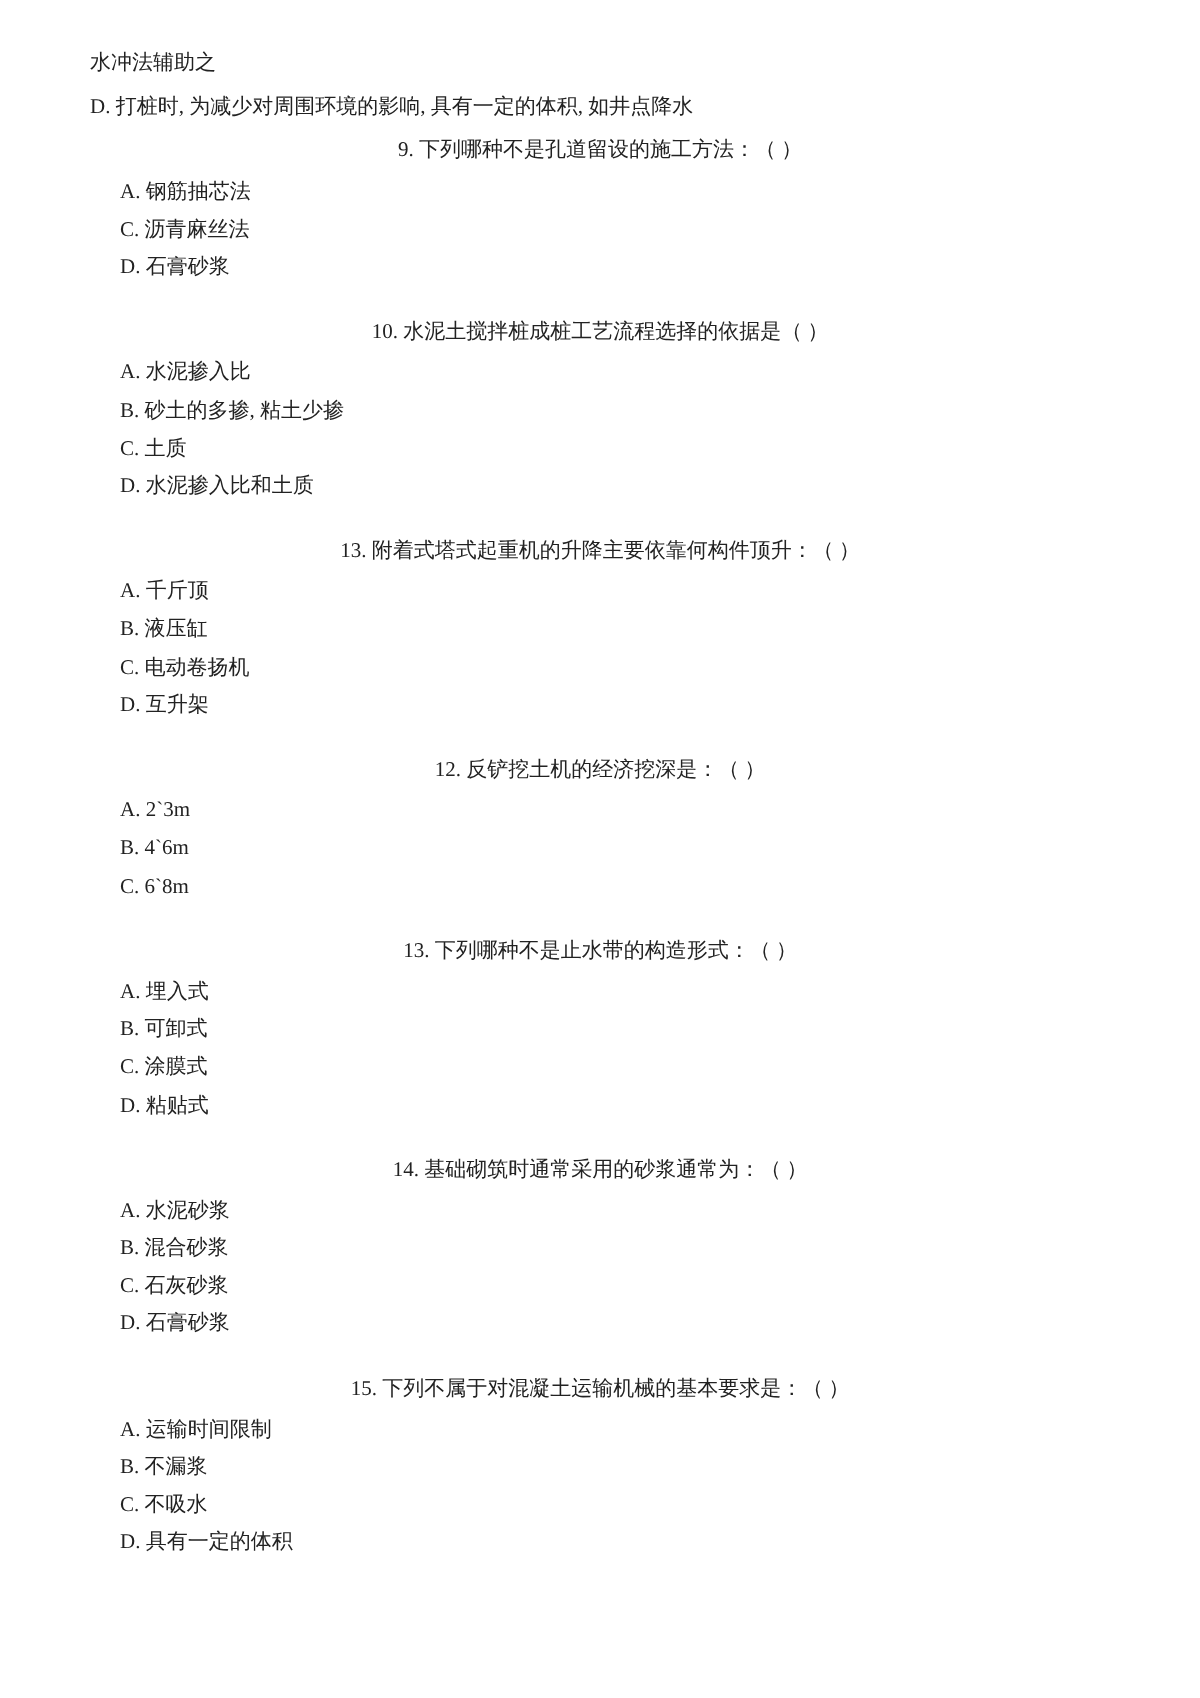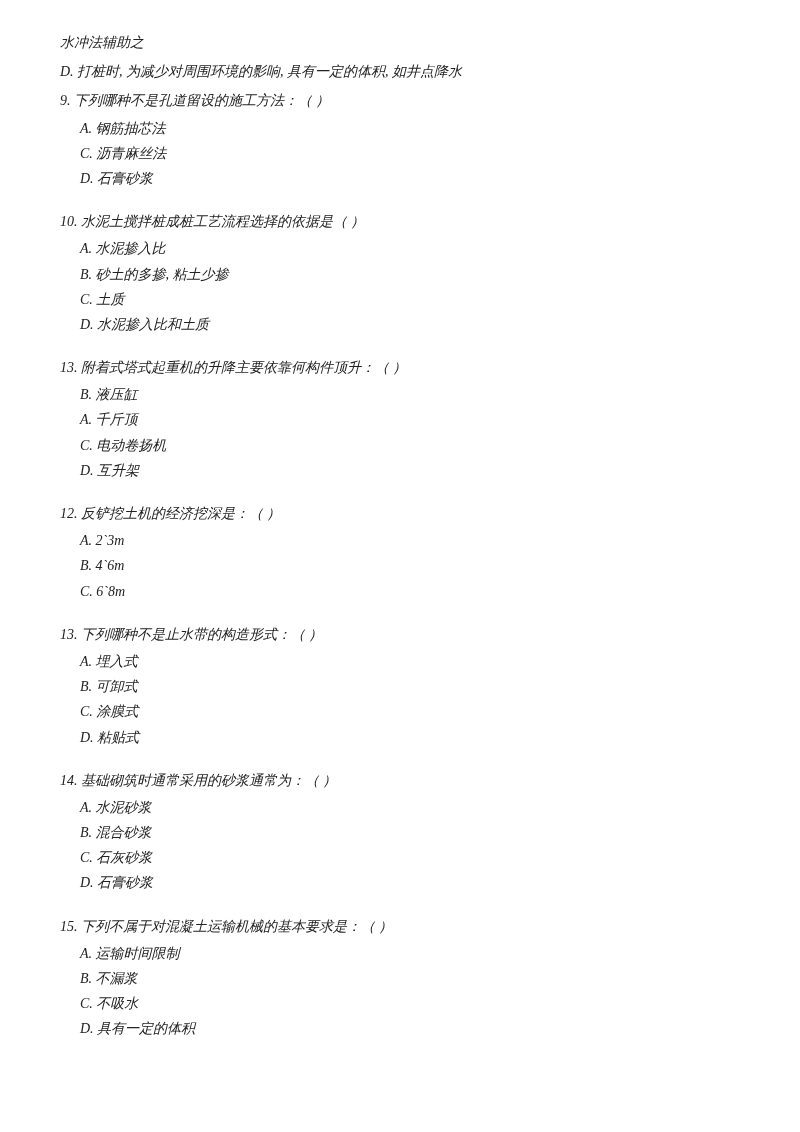--- a/index.html
+++ b/index.html
@@ -1,36 +1,36 @@
 <!DOCTYPE html>
 <html><head>
   <meta charset="utf-8">
   <style>
     * {
       margin: 0;
       padding: 0;
       box-sizing: border-box;
-      font-style: italic;
     }
     body {
       background: #ffffff;
       font-family: "SimSun", "宋体", serif;
       font-size: 14px;
       color: #222;
       padding: 30px 60px;
       line-height: 1.8;
     }
     .intro-text {
       margin-bottom: 4px;
     }
     .question-block {
       margin-bottom: 18px;
     }
     .question-title {
       margin-bottom: 2px;
+      text-align: center;
     }
     .option {
       padding-left: 20px;
     }
   </style>
 </head>
 <body>
 
 <div>
   <div class="intro-text">水冲法辅助之</div>
@@ -46,22 +46,22 @@
     </div>
     <div class="question-block">
       <div class="question-title">10.    水泥土搅拌桩成桩工艺流程选择的依据是（  ）</div>
       <div class="option">A.  水泥掺入比</div>
       <div class="option">B.  砂土的多掺, 粘土少掺</div>
       <div class="option">C.  土质</div>
       <div class="option">D.  水泥掺入比和土质</div>
     </div>
     <div class="question-block">
       <div class="question-title">13.    附着式塔式起重机的升降主要依靠何构件顶升：（  ）</div>
+      <div class="option">A.  千斤顶</div>
       <div class="option">B.  液压缸</div>
-      <div class="option">A.  千斤顶</div>
       <div class="option">C.  电动卷扬机</div>
       <div class="option">D.  互升架</div>
     </div>
     <div class="question-block">
       <div class="question-title">12.    反铲挖土机的经济挖深是：（  ）</div>
       <div class="option">A.  2`3m</div>
       <div class="option">B.  4`6m</div>
       <div class="option">C.  6`8m</div>
     </div>
     <div class="question-block">

